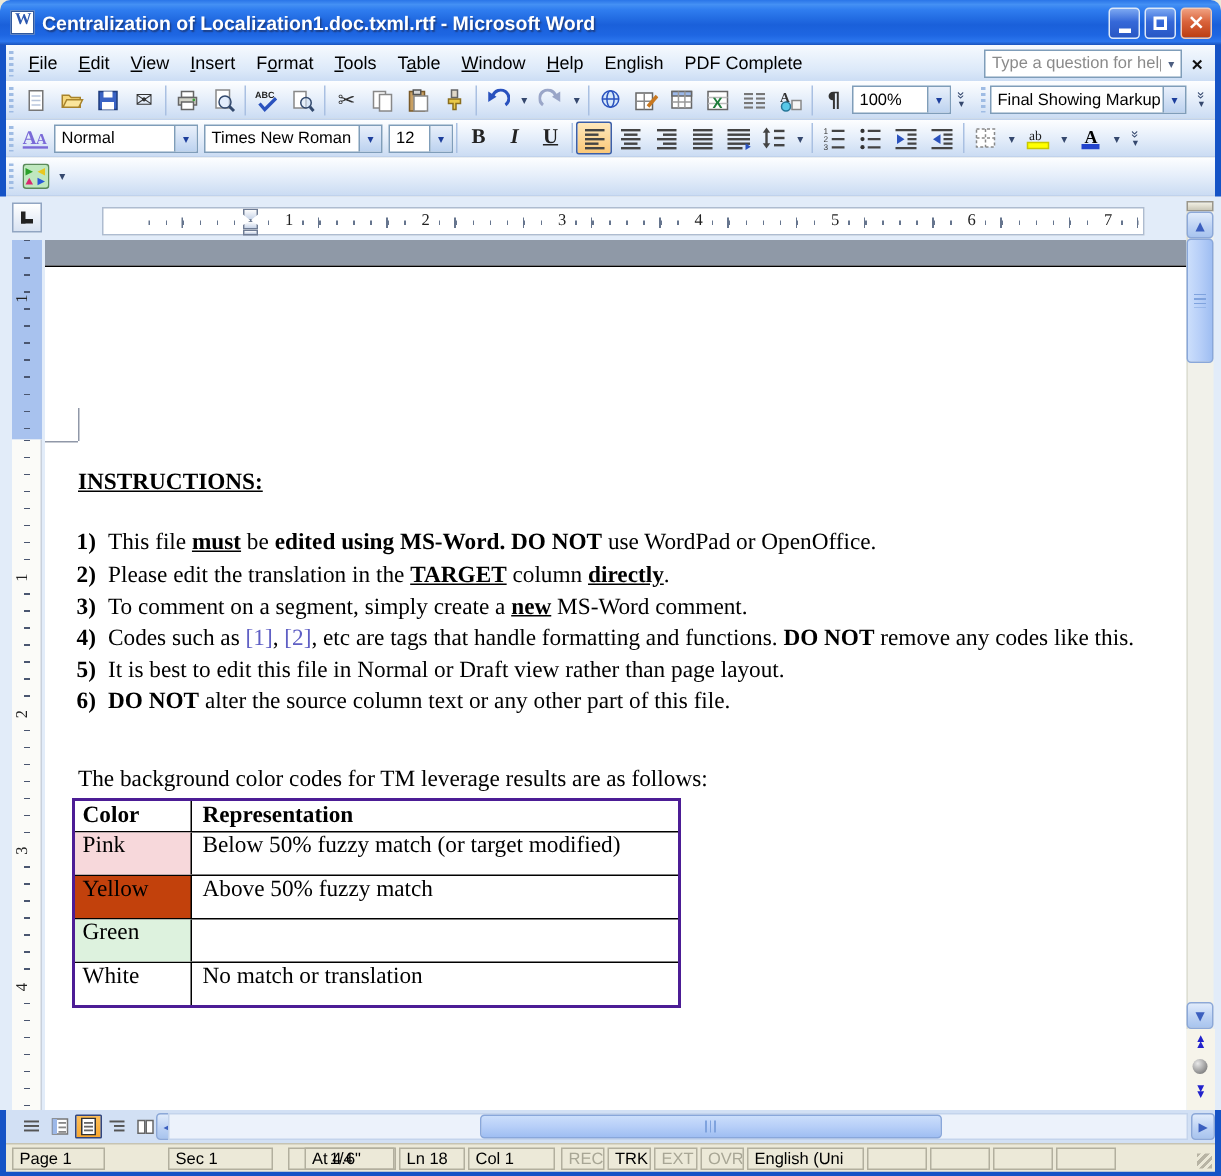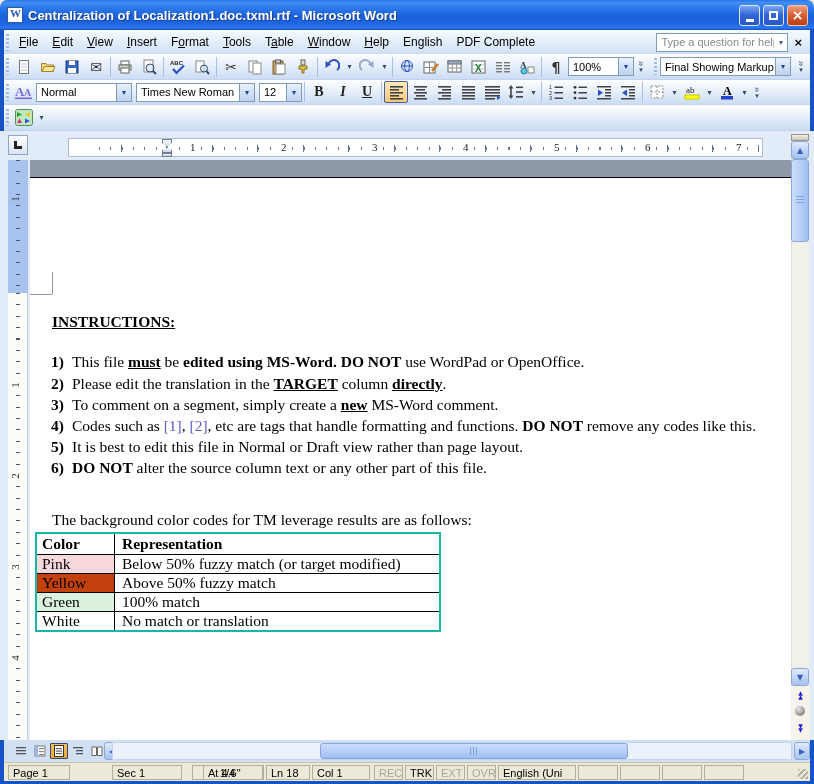--- a/index.html
+++ b/index.html
@@ -77,24 +77,24 @@
   #page{left:30px;top:46px;width:761px;height:563px;background:#fff;border-top:1px solid #000;}
   .cropv{position:absolute;left:22px;top:94px;width:1px;height:22px;background:#9098A8;}
   .croph{position:absolute;left:0px;top:116px;width:22px;height:1px;background:#9098A8;}
 
   
   .doc{font-family:"Liberation Serif",serif;font-size:15.5px;color:#000;white-space:nowrap;}
   #doc-heading{left:22px;top:135px;font-weight:bold;text-decoration:underline;}
   .doc-line{left:21px;display:flex;}
   .doc-line .num{font-weight:bold;width:21px;flex:none;}
   #tbl-intro{left:22px;top:333px;}
-  #doc-table{left:5px;top:354px;width:406px;border:2px solid #14b8a6;background:#fff;}
+  #doc-table{left:18px;top:354px;width:406px;border:2px solid #4c1d95;background:#fff;}
   .trow{display:flex;border-top:1px solid #000;}
   .trow:first-child{border-top:none;}
-  .tc1{width:78px;padding:0 5px;height:18px;line-height:17px;border-right:1px solid #000;flex:none;}
+  .tc1{width:78px;padding:0 5px;height:28px;line-height:17px;border-right:1px solid #000;flex:none;}
   .tc2{flex:1;padding:0 7px;height:18px;line-height:17px;}
   .trow.hdr .tc1,.trow.hdr .tc2{font-weight:bold;height:20px;line-height:19px;}
 
   
   #vscroll{left:791px;top:0;width:19px;height:609px;}
   .vs-split{position:absolute;left:0;top:3px;width:18px;height:7px;background:linear-gradient(#F2F0E4,#CBC8B8);border:1px solid #9A968A;}
   .vs-track{position:absolute;left:0;top:10px;width:18px;height:545px;background:#F1F1EA;border-left:1px solid #DEDED2;}
   .sbtn{position:absolute;left:0;width:18px;height:18px;border:1px solid #8CA8D8;border-radius:3px;
     background:linear-gradient(#E0EBFB,#BBD1F3 60%,#A8C4EE);display:flex;align-items:center;justify-content:center;
     color:#3B5FBF;font-size:8px;font-family:"DejaVu Sans",sans-serif;}
@@ -613,21 +613,20 @@
         <div class="trow">
           <span class="tc1" style="background: rgb(247, 216, 219);">Pink</span>
           <span class="tc2">Below 50% fuzzy match  (or target modified)</span>
         </div>
         <div class="trow">
           <span class="tc1" style="background: #c2410c;">Yellow</span>
           <span class="tc2">Above 50% fuzzy match</span>
         </div>
         <div class="trow">
           <span class="tc1" style="background: rgb(221, 242, 222);">Green</span>
-          <span class="tc2">100% match</span>
         </div>
         <div class="trow">
           <span class="tc1" style="background: rgb(255, 255, 255);">White</span>
           <span class="tc2">No match or translation</span>
         </div>
       </div>
     </div>
 
     <div id="vscroll" class="abs">
       <span class="vs-split"></span>

